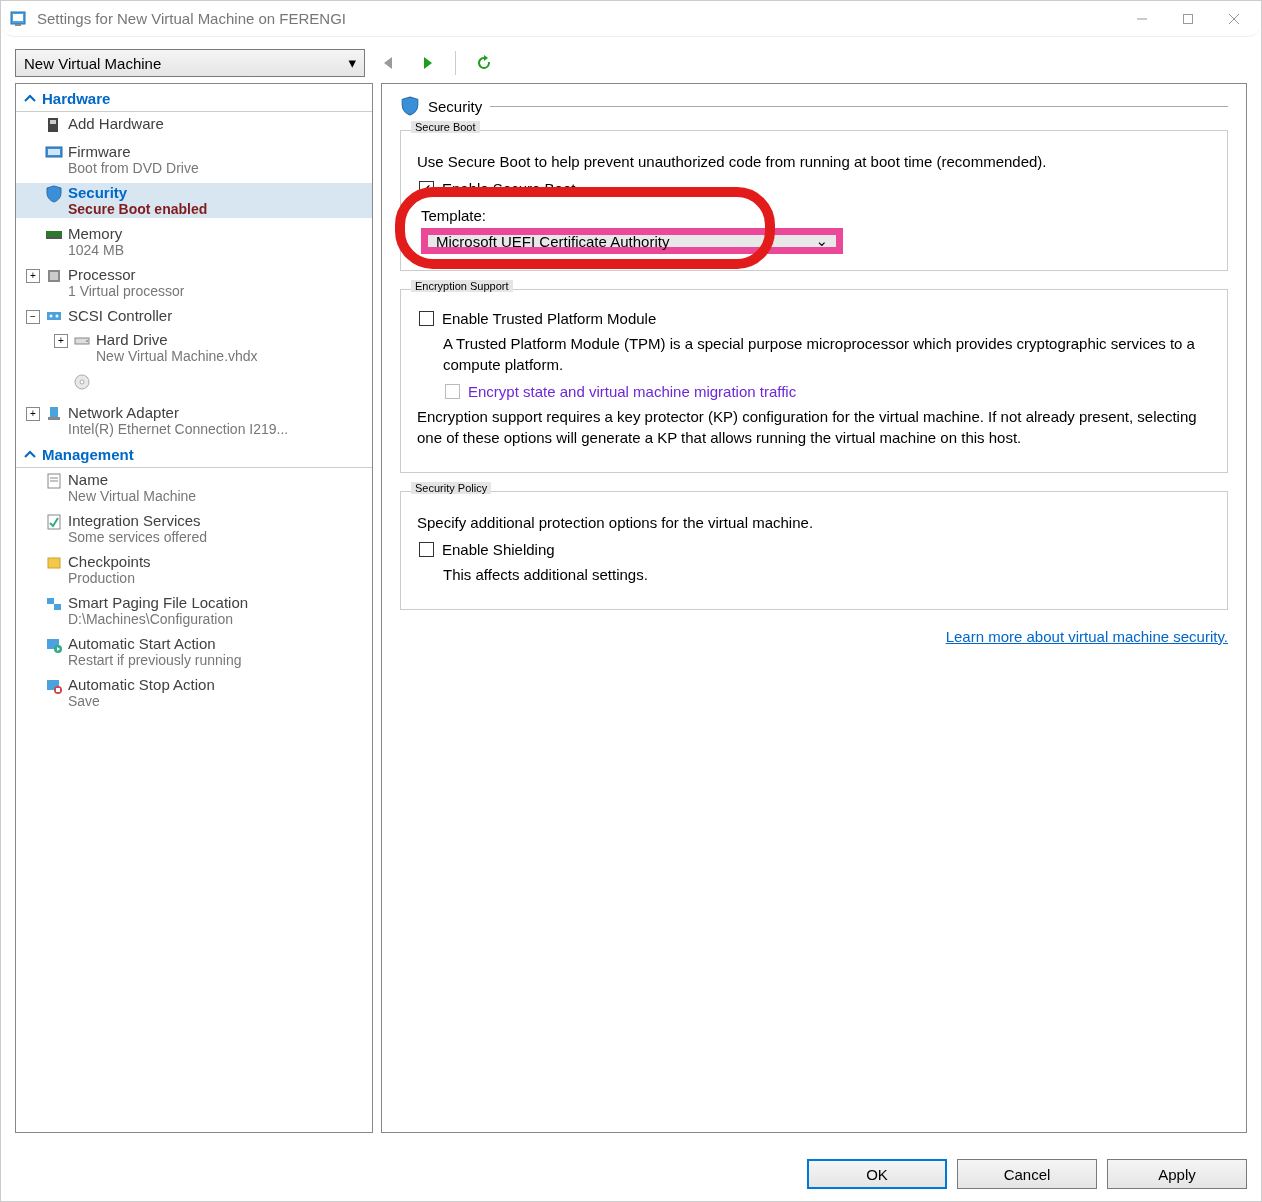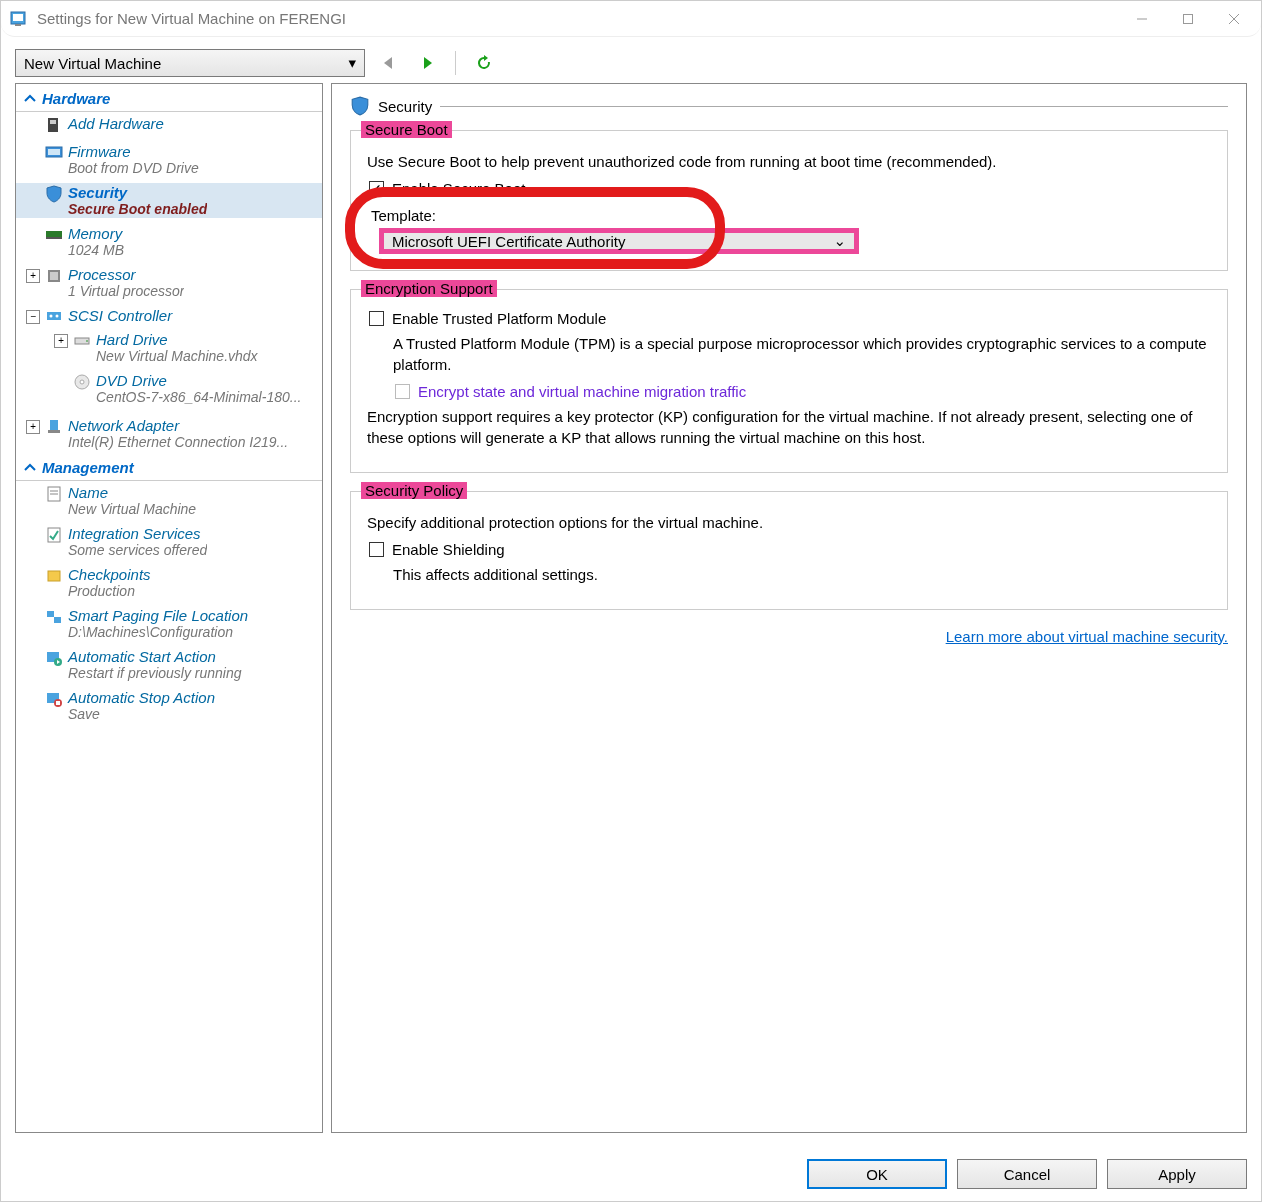--- a/index.html
+++ b/index.html
@@ -34,76 +34,75 @@
   border: 1px solid #7a7a7a;
   background: linear-gradient(#f5f5f5,#e5e5e5);
   display: flex; align-items: center; justify-content: space-between;
   padding: 0 8px; font-size: 15px;
 }
 .nav-btn { width: 28px; height: 28px; display: flex; align-items: center; justify-content: center; }
 .sep { width: 1px; height: 24px; background: #ccc; margin: 0 4px; }
 
 .panes { flex: 1; display: flex; gap: 8px; min-height: 0; }
 .sidebar {
-  width: 308px;
+  width: 358px;
   border: 1px solid #888;
   background: #fff;
   overflow-y: auto;
   padding: 2px 0;
-  font-style: italic;
 }
 .section-header {
   display: flex; align-items: center; gap: 6px;
   padding: 4px 8px;
   color: #0068c6; font-weight: bold; font-size: 15px;
   border-bottom: 1px solid #ccc;
 }
 .tree-item { padding: 2px 0 4px 0; }
 .tree-row { display: flex; align-items: flex-start; gap: 4px; padding: 1px 6px 1px 10px; }
 .expander { width: 14px; height: 14px; border: 1px solid #888; display: flex; align-items: center; justify-content: center; font-size: 10px; line-height: 1; margin-top: 3px; color: #000; }
 .expander.blank { border: none; }
 .tree-icon { width: 20px; height: 20px; flex-shrink: 0; display: flex; align-items: center; justify-content: center; }
 .tree-labels { display: flex; flex-direction: column; }
-.tree-label { font-size: 15px; color: #0369a1; }
+.tree-label { font-size: 15px; color: #404040; }
 .tree-sub { font-size: 14px; color: #777; white-space: nowrap; overflow: hidden; text-overflow: ellipsis; max-width: 280px; }
 .tree-item.selected > .tree-row { background: #d8e6f2; }
 .tree-item.selected .tree-label { color: #0068c6; font-weight: bold; }
 .tree-item.selected .tree-sub { color: #7f1d1d; font-weight: bold; }
 .tree-children { padding-left: 28px; }
 
 .main {
   flex: 1;
   border: 1px solid #888;
   background: #fff;
   padding: 12px 18px;
   overflow-y: auto;
   font-size: 15px;
 }
 .panel-header { display: flex; align-items: center; gap: 8px; margin-bottom: 14px; }
 .panel-header .line { flex: 1; height: 1px; background: #aaa; }
 
 .groupbox { border: 1px solid #ccc; padding: 14px 16px 16px 16px; margin-bottom: 18px; position: relative; }
-.groupbox > .legend { position: absolute; top: -10px; left: 10px; background: #ec4899; padding: 0 4px; font-size: 15px; }
+.groupbox > .legend { position: absolute; top: -10px; left: 10px; background: #e5e5e5; padding: 0 4px; font-size: 11px; }
 .groupbox p { margin: 6px 0 8px 0; line-height: 1.4; }
 .indented { padding-left: 26px; }
 .cb-row { display: flex; align-items: center; gap: 8px; margin: 6px 2px; }
 .cb { width: 15px; height: 15px; border: 1px solid #333; display: flex; align-items: center; justify-content: center; font-size: 12px; }
 .cb.checked::after { content: "✓"; color: #000; font-weight: bold; }
 .cb.disabled { border-color: #bbb; }
 .cb-label.disabled { color: #6d28d9; }
 
 .template-row { position: relative; padding: 4px 0 0 0; }
 .template-label { display: block; margin: 0 0 4px 4px; }
 .template-select {
-  width: 480px; height: 26px;
-  border: 5px solid #ec4899;
+  width: 422px; height: 26px;
+  border: 7px solid #ec4899;
   background: #e8e8e8;
   display: flex; align-items: center; justify-content: space-between;
   padding: 0 8px;
-  margin-left: 12px;
+  margin-left: 4px;
 }
 .red-circle {
   position: absolute;
   border: 10px solid #e21b1b;
   border-radius: 38px;
   left: -22px; top: -16px;
   width: 380px; height: 82px;
   pointer-events: none;
 }
 
@@ -301,24 +300,20 @@
             </div>
             <div class="tree-item">
               <div class="tree-row">
                 <span class="expander blank"></span>
                 <span class="tree-icon">
                     <svg width="18" height="18">
                       <circle cx="9" cy="9" r="7" fill="#e8e8e8" stroke="#aaa"></circle>
                       <circle cx="9" cy="9" r="2" fill="#fff" stroke="#aaa"></circle>
                     </svg>
                   </span>
-                <div class="tree-labels">
-                  <span class="tree-label">DVD Drive</span>
-                  <span class="tree-sub">CentOS-7-x86_64-Minimal-180...</span>
-                </div>
               </div>
             </div>
           </div>
         </div>
 
         <div class="tree-item">
           <div class="tree-row">
             <span class="expander">+</span>
             <span class="tree-icon">
                 <svg width="18" height="18">

